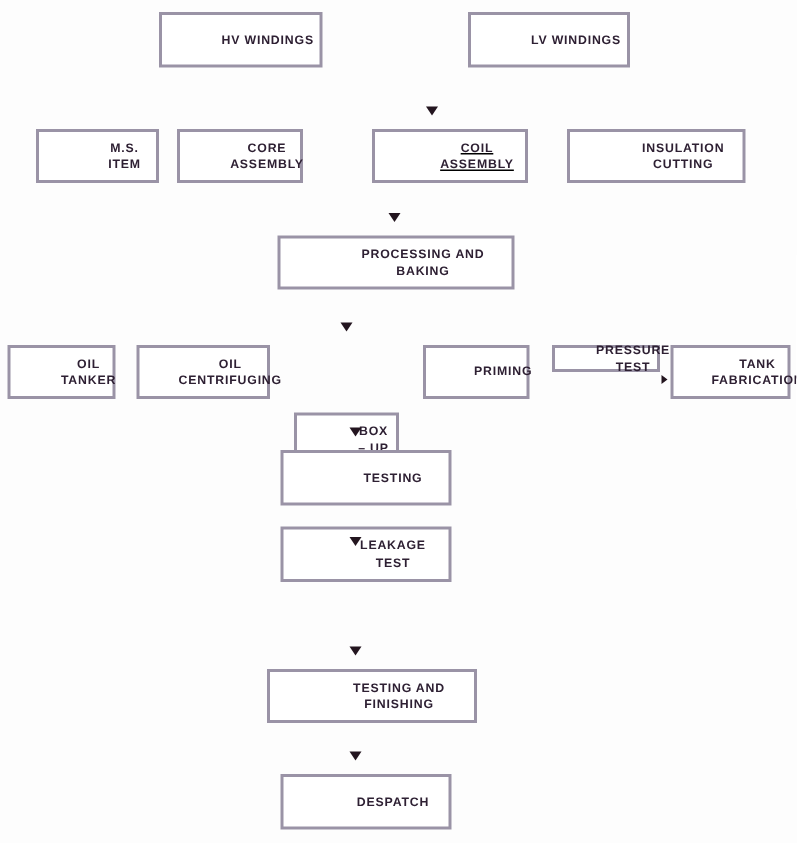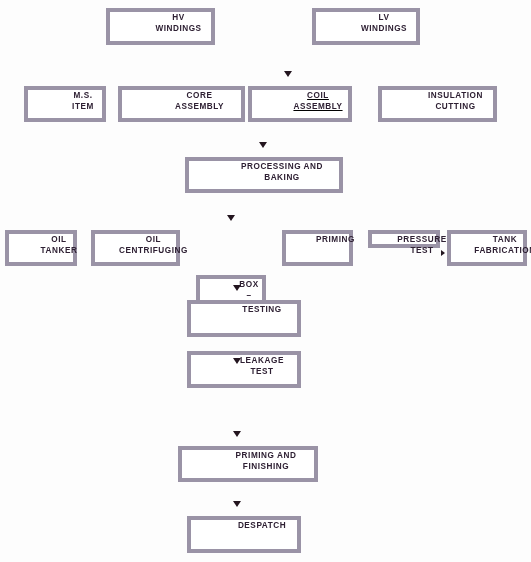--- a/index.html
+++ b/index.html
@@ -14,23 +14,23 @@
     position: relative;
     width: 531px;
     height: 562px;
     background: #fdfdfd;
     overflow: hidden;
   }
   .node {
     position: absolute;
     box-sizing: border-box;
     background: #ffffff;
-    border: 4px solid #a3a3a3;
+    border: 2px solid #a3a3a3;
     display: flex;
-    align-items: flex-start;
+    align-items: center;
     justify-content: center;
     text-align: center;
     padding-left: 36px;
   }
   .node .node-label {
     font-family: "Liberation Sans", sans-serif;
     font-size: 8.2px;
     font-weight: bold;
     letter-spacing: 0.55px;
     color: #2e2033;
@@ -62,21 +62,21 @@
   <div id="nodes-layer">
       <div class="node" style="left: 106px; top: 8px; width: 109px; height: 37px; border-color: rgb(154, 147, 166); background: rgb(255, 255, 255);">
         <span class="node-label" style="color: rgb(46, 32, 51);">HV WINDINGS</span>
       </div>
       <div class="node" style="left: 312px; top: 8px; width: 108px; height: 37px; border-color: rgb(154, 147, 166); background: rgb(255, 255, 255);">
         <span class="node-label" style="color: rgb(46, 32, 51);">LV WINDINGS</span>
       </div>
       <div class="node" style="left: 24px; top: 86px; width: 82px; height: 36px; border-color: rgb(154, 147, 166); background: rgb(255, 255, 255);">
         <span class="node-label" style="color: rgb(46, 32, 51);">M.S. ITEM</span>
       </div>
-      <div class="node" style="left: 118px; top: 86px; width: 127px; height: 36px; border-color: rgb(154, 147, 166); background: rgb(255, 255, 255);">
+      <div class="node" style="left: 118px; top: 86px; width: 84px; height: 36px; border-color: rgb(154, 147, 166); background: rgb(255, 255, 255);">
         <span class="node-label" style="color: rgb(46, 32, 51);">CORE ASSEMBLY</span>
       </div>
       <div class="node" style="left: 248px; top: 86px; width: 104px; height: 36px; border-color: rgb(154, 147, 166); background: rgb(255, 255, 255); text-decoration: underline;">
         <span class="node-label" style="color: rgb(46, 32, 51);">COIL ASSEMBLY</span>
       </div>
       <div class="node" style="left: 378px; top: 86px; width: 119px; height: 36px; border-color: rgb(154, 147, 166); background: rgb(255, 255, 255);">
         <span class="node-label" style="color: rgb(46, 32, 51);">INSULATION CUTTING</span>
       </div>
       <div class="node" style="left: 185px; top: 157px; width: 158px; height: 36px; border-color: rgb(154, 147, 166); background: rgb(255, 255, 255);">
         <span class="node-label" style="color: rgb(46, 32, 51);">PROCESSING AND BAKING</span>
@@ -102,21 +102,21 @@
         <span class="node-label" style="color: rgb(46, 32, 51);">TANK
 FABRICATION</span>
       </div>
       <div class="node" style="left: 187px; top: 300px; width: 114px; height: 37px; border-color: rgb(154, 147, 166); background: rgb(255, 255, 255);">
         <span class="node-label" style="color: rgb(46, 32, 51);">TESTING</span>
       </div>
       <div class="node" style="left: 187px; top: 351px; width: 114px; height: 37px; border-color: rgb(154, 147, 166); background: rgb(255, 255, 255);">
         <span class="node-label" style="color: rgb(46, 32, 51);">LEAKAGE TEST</span>
       </div>
       <div class="node" style="left: 178px; top: 446px; width: 140px; height: 36px; border-color: rgb(154, 147, 166); background: rgb(255, 255, 255);">
-        <span class="node-label" style="color: rgb(46, 32, 51);">PRIMING AND FINISHING</span>
+        <span class="node-label" style="color: rgb(46, 32, 51);">TESTING AND FINISHING</span>
       </div>
       <div class="node" style="left: 187px; top: 516px; width: 114px; height: 37px; border-color: rgb(154, 147, 166); background: rgb(255, 255, 255);">
         <span class="node-label" style="color: rgb(46, 32, 51);">DESPATCH</span>
       </div>
     </div>
   <div id="arrows-layer">
       <div class="arrow" style="left: 284px; top: 71px; border-top-color: rgb(35, 21, 31);"></div>
       <div class="arrow" style="left: 259px; top: 142px; border-top-color: rgb(35, 21, 31);"></div>
       <div class="arrow" style="left: 227px; top: 215px; border-top-color: rgb(35, 21, 31);"></div>
       <div class="arrow" style="left: 233px; top: 285px; border-top-color: rgb(35, 21, 31);"></div>

